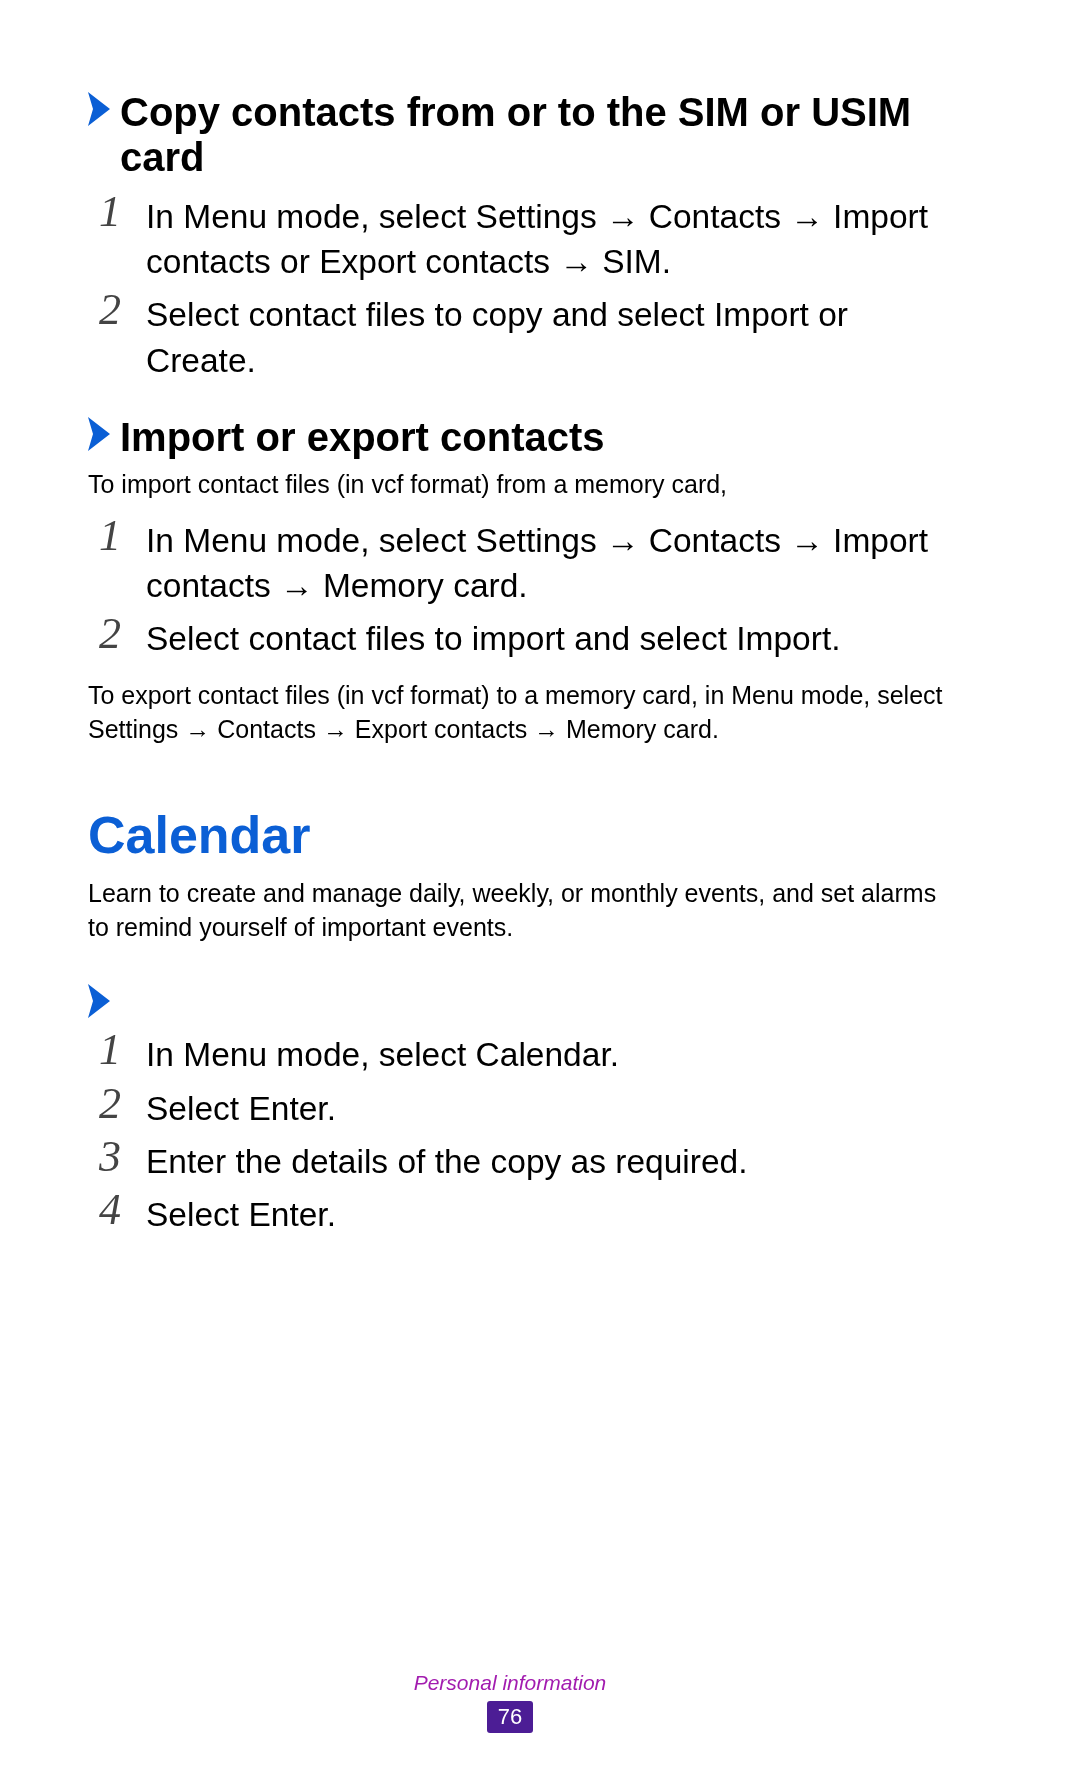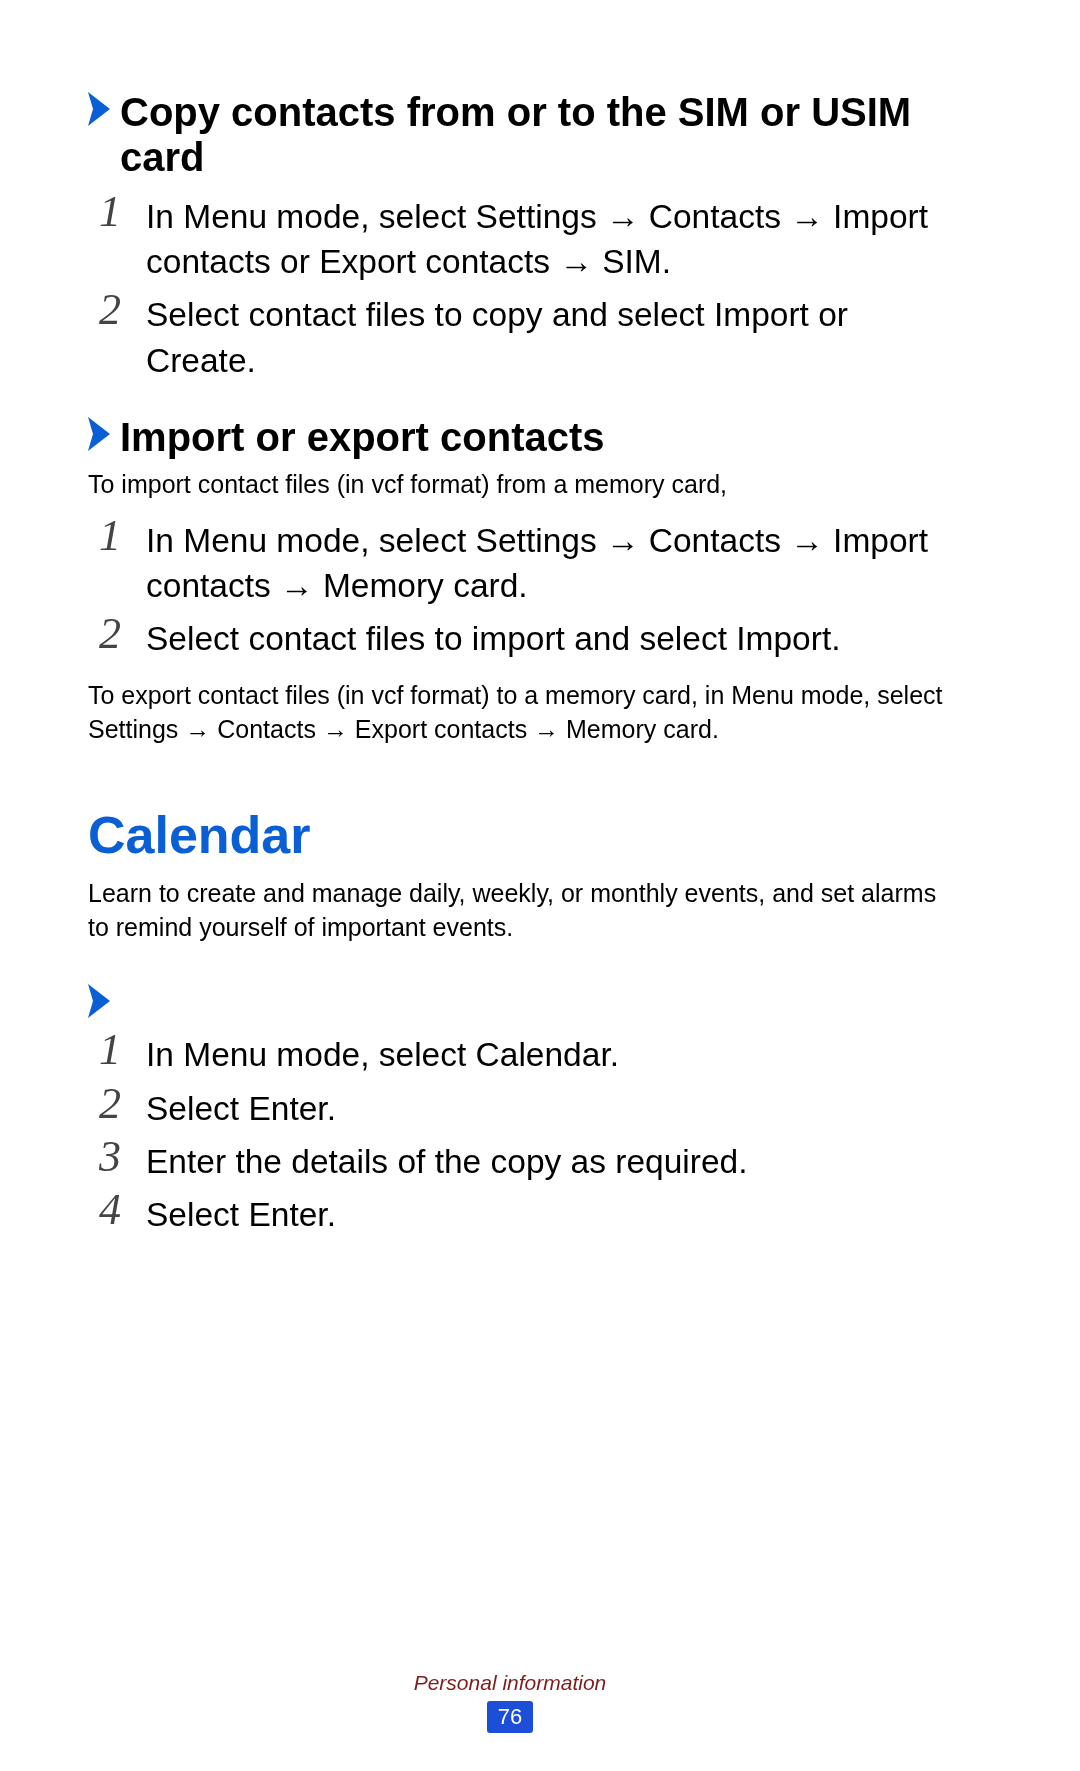--- a/index.html
+++ b/index.html
@@ -77,30 +77,30 @@
     margin: 58px 0 12px 0;
   }
   .spacer-md { height: 30px; }
   .footer {
     position: absolute;
     left: 0; right: 0;
     bottom: 76px;
     text-align: center;
     font-size: 21px;
     font-style: italic;
-    color: #7f1d1d;
+    color: #a21caf;
   }
   .page-badge {
     position: absolute;
     left: 50%;
     bottom: 38px;
     transform: translateX(-50%);
     width: 46px;
     height: 32px;
-    background: #1d4ed8;
+    background: #4c1d95;
     border-radius: 3px;
     color: #fff;
     font-size: 22px;
     font-style: normal;
     font-weight: 400;
     display: flex;
     align-items: center;
     justify-content: center;
   }
 </style>

